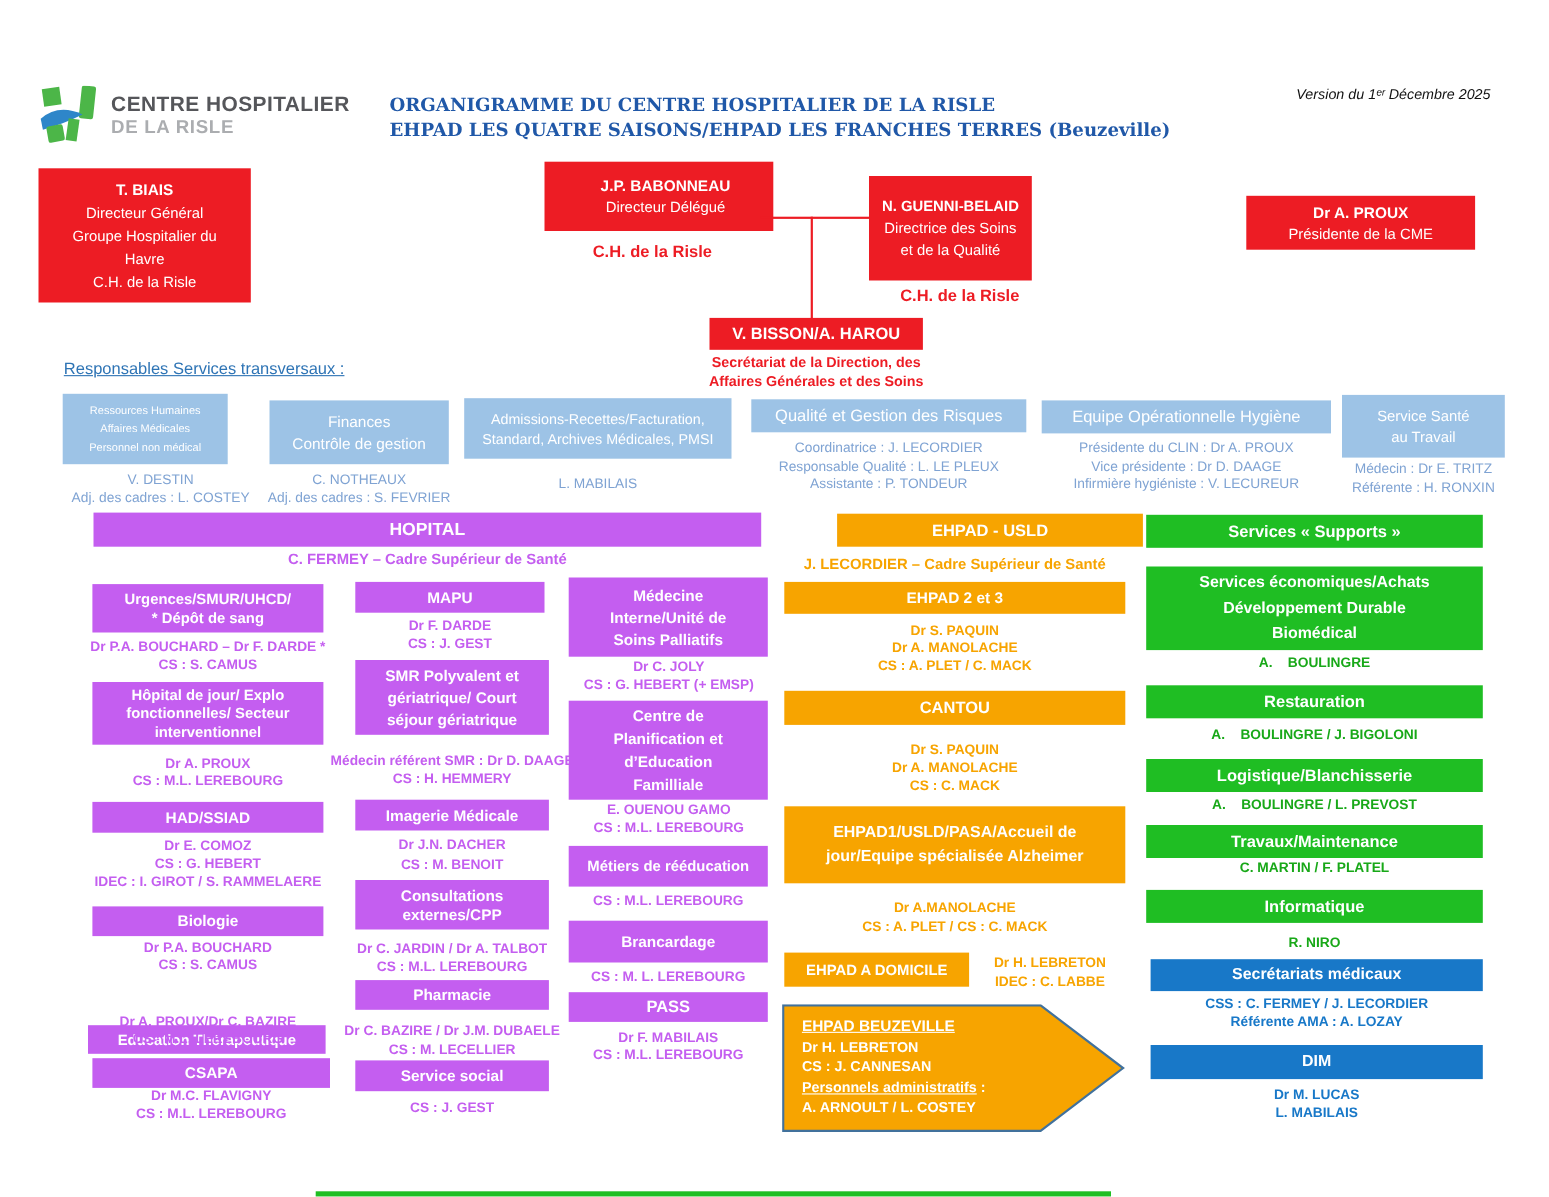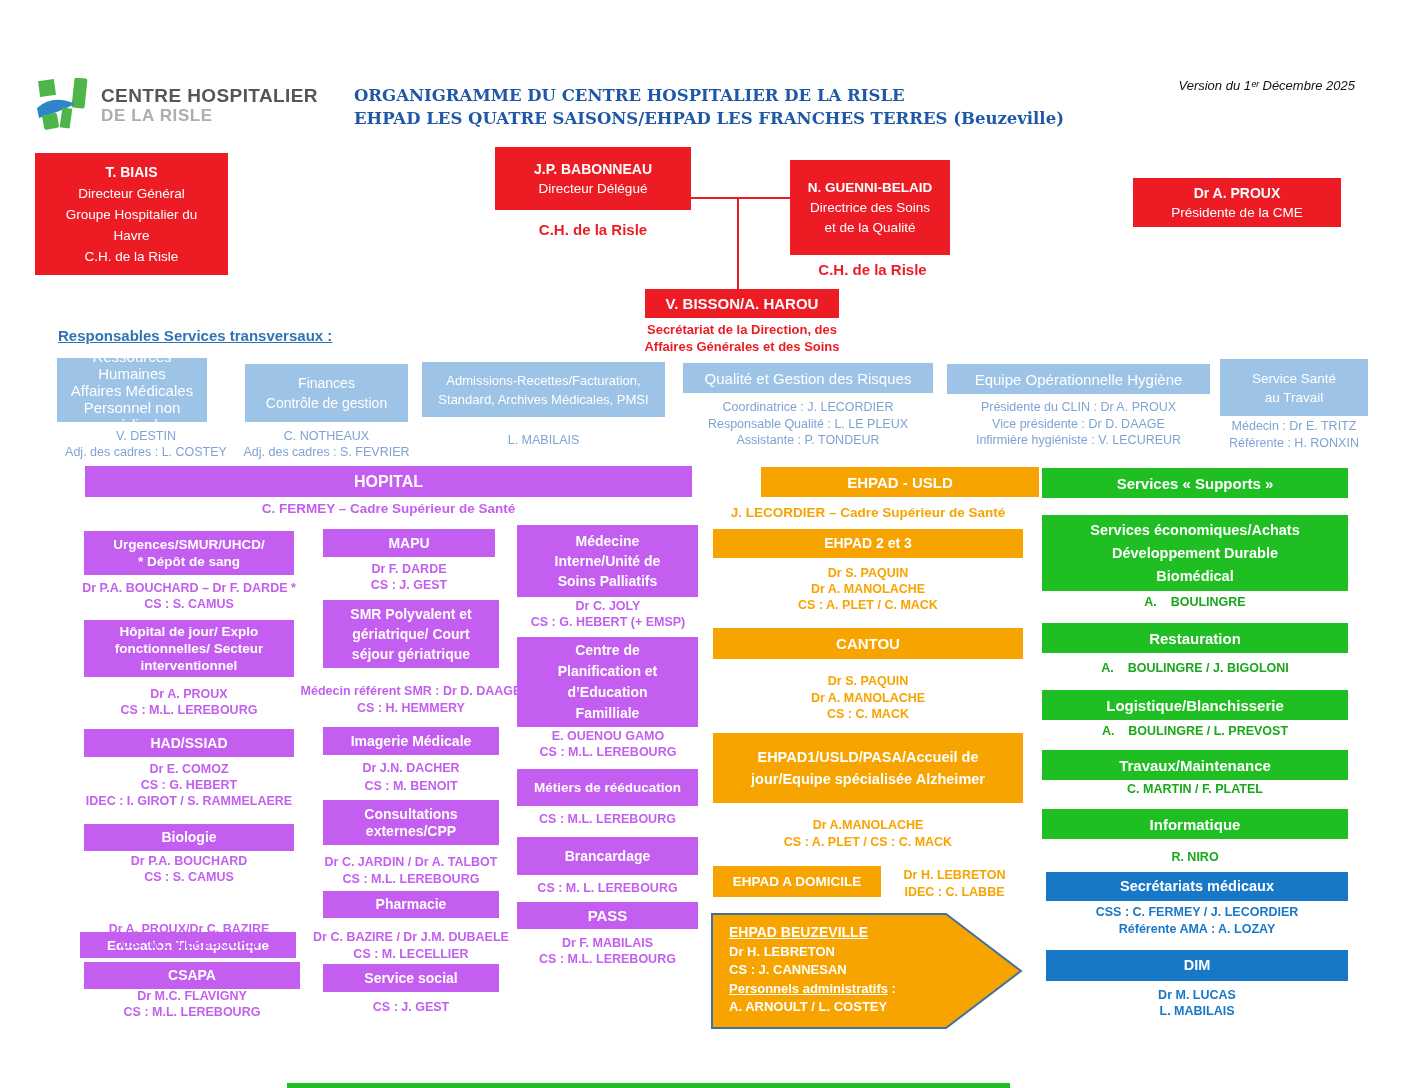--- a/index.html
+++ b/index.html
@@ -62,27 +62,27 @@
 
   <div class="version">Version du 1ᵉʳ Décembre 2025</div>
 
   <div class="bx redbx col" style="left:35px;top:153px;width:193px;height:122px;line-height:21px;">
     <span style="font-size:14px">T. BIAIS</span>
     <span style="font-weight:400">Directeur Général</span>
     <span style="font-weight:400;white-space:normal;padding:0 14px">Groupe Hospitalier du Havre</span>
     <span style="font-weight:400">C.H. de la Risle</span>
   </div>
 
-  <div class="bx redbx col" style="left:495px;top:147px;width:196px;height:63px;line-height:20px;">
+  <div class="bx redbx col" style="left:495px;top:147px;width:196px;height:63px;line-height:20px;padding-left:12px;">
     <span style="font-size:14px">J.P. BABONNEAU</span>
     <span style="font-weight:400">Directeur Délégué</span>
   </div>
   <div class="sub rt" style="left:495px;top:222px;width:196px;font-size:15px;">C.H. de la Risle</div>
 
-  <div class="bx redbx col" style="left:790px;top:160px;width:160px;height:95px;line-height:20px;">
+  <div class="bx redbx col" style="left:790px;top:160px;width:148px;height:95px;line-height:20px;">
     <span style="font-size:13.5px">N. GUENNI-BELAID</span>
     <span style="font-weight:400">Directrice des Soins
 et de la Qualité</span>
   </div>
   <div class="sub rt" style="left:790px;top:262px;width:165px;font-size:15px;">C.H. de la Risle</div>
 
   <div class="bx redbx col" style="left:1133px;top:178px;width:208px;height:49px;line-height:20px;">
     <span style="font-size:14px">Dr A. PROUX</span>
     <span style="font-weight:400">Présidente de la CME</span>
   </div>
@@ -91,23 +91,23 @@
   <div class="line" style="left:737px;top:197px;width:1.5px;height:93px;"></div>
 
   <div class="bx redbx" style="left:645px;top:289px;width:194px;height:29px;font-size:15px;">
     <span>V. BISSON/A. HAROU</span>
   </div>
   <div class="sub rt" style="left:610px;top:321px;width:264px;font-size:13px;line-height:17px;">
     <div>Secrétariat de la Direction, des</div>
     <div>Affaires Générales et des Soins</div>
   </div>
 
-  <div style="position:absolute;left:58px;top:327px;font-size:15px;font-weight:700;color:#2E74B5;text-decoration:underline;">Responsables Services transversaux :</div>
-
-  <div class="bx lblue" style="left:57px;top:358px;width:150px;height:64px;font-size:15px;">
+  <div style="position:absolute;left:58px;top:327px;font-size:15px;font-weight:400;color:#2E74B5;text-decoration:underline;">Responsables Services transversaux :</div>
+
+  <div class="bx lblue" style="left:57px;top:358px;width:150px;height:64px;font-size:10px;">
       <span>Ressources Humaines
 Affaires Médicales
 Personnel non médical</span>
     </div>
   <div class="sub lbt" style="left:40px;top:428px;width:212px;">
     <div>V. DESTIN</div>
     <div>Adj. des cadres : L. COSTEY</div>
   </div>
 
   <div class="bx lblue" style="left:245px;top:364px;width:163px;height:58px;font-size:14px;line-height:20px;">

